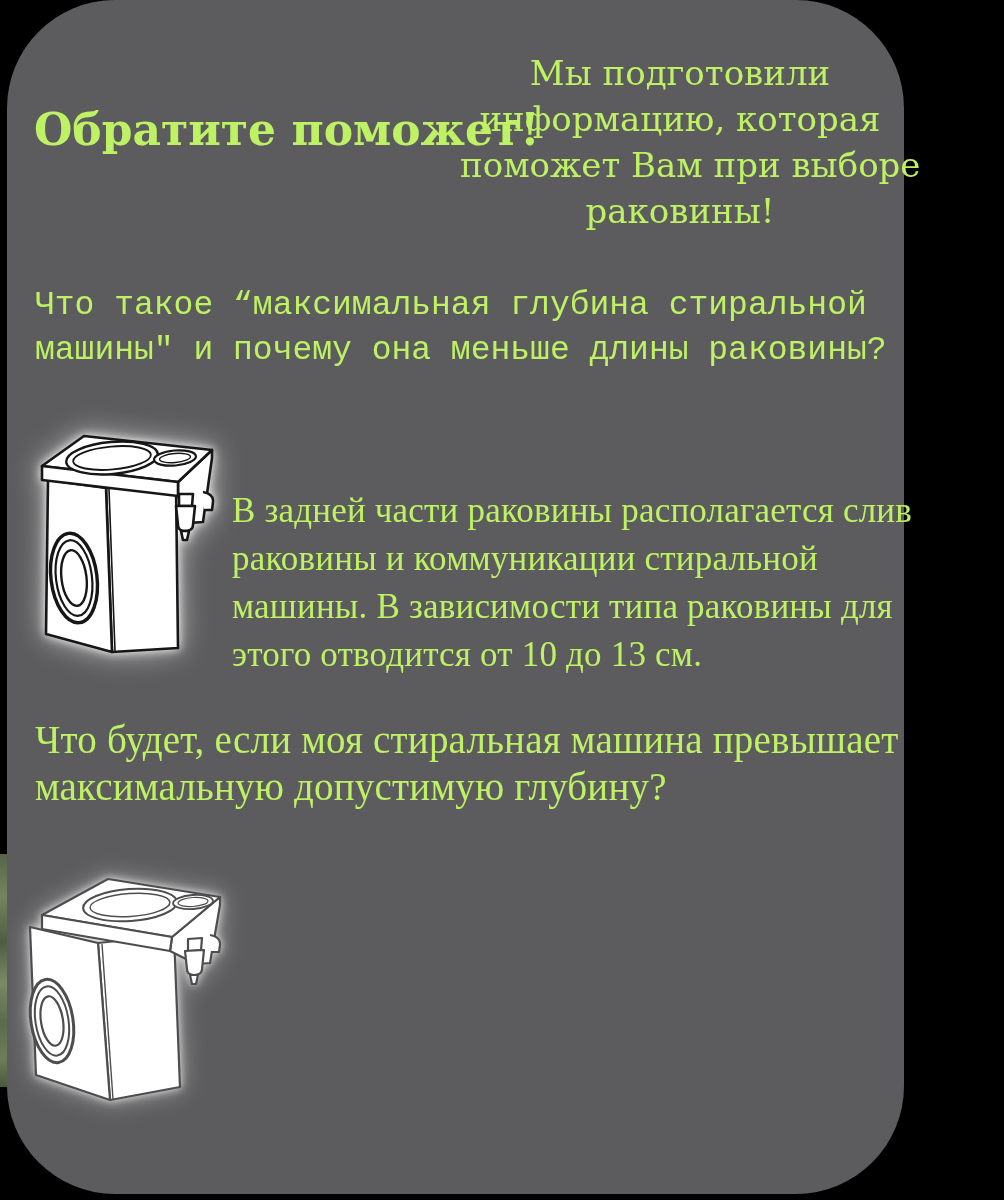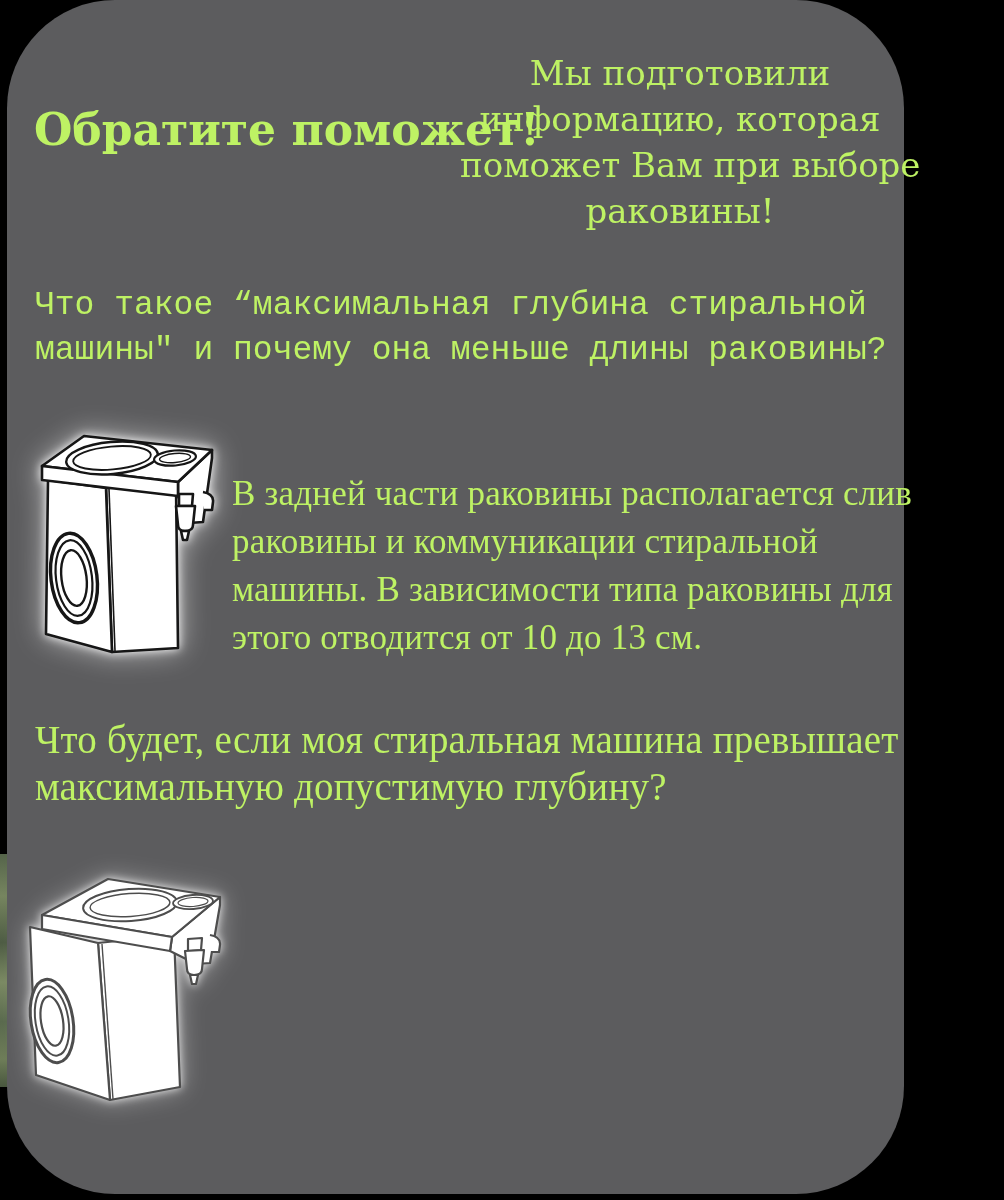--- a/index.html
+++ b/index.html
@@ -30,20 +30,21 @@
     font-family:Liberation Mono, monospace;font-size:33px;line-height:45px;white-space:pre;
   }
   .q2{
     left:28px;top:716px;
     font-family:Liberation Serif, serif;font-size:39px;line-height:47px;white-space:pre;
     letter-spacing:.2px;
   }
   .answer{
     font-family:"Liberation Serif",serif;font-size:35px;white-space:pre;
     letter-spacing:.2px;
+    margin-top:17px;
   }
   .a1{left:225px;top:470px;line-height:48px;}
   .a2{left:225px;top:880px;line-height:45px;}
   .illo{display:block;}
   .illo1{
     left:21px;top:421px;width:200px;height:252px;
     filter:drop-shadow(0 0 5px rgba(255,255,255,.95)) drop-shadow(0 0 14px rgba(255,255,255,.55));
   }
   .illo2{
     left:5px;top:855px;width:222px;height:252px;

